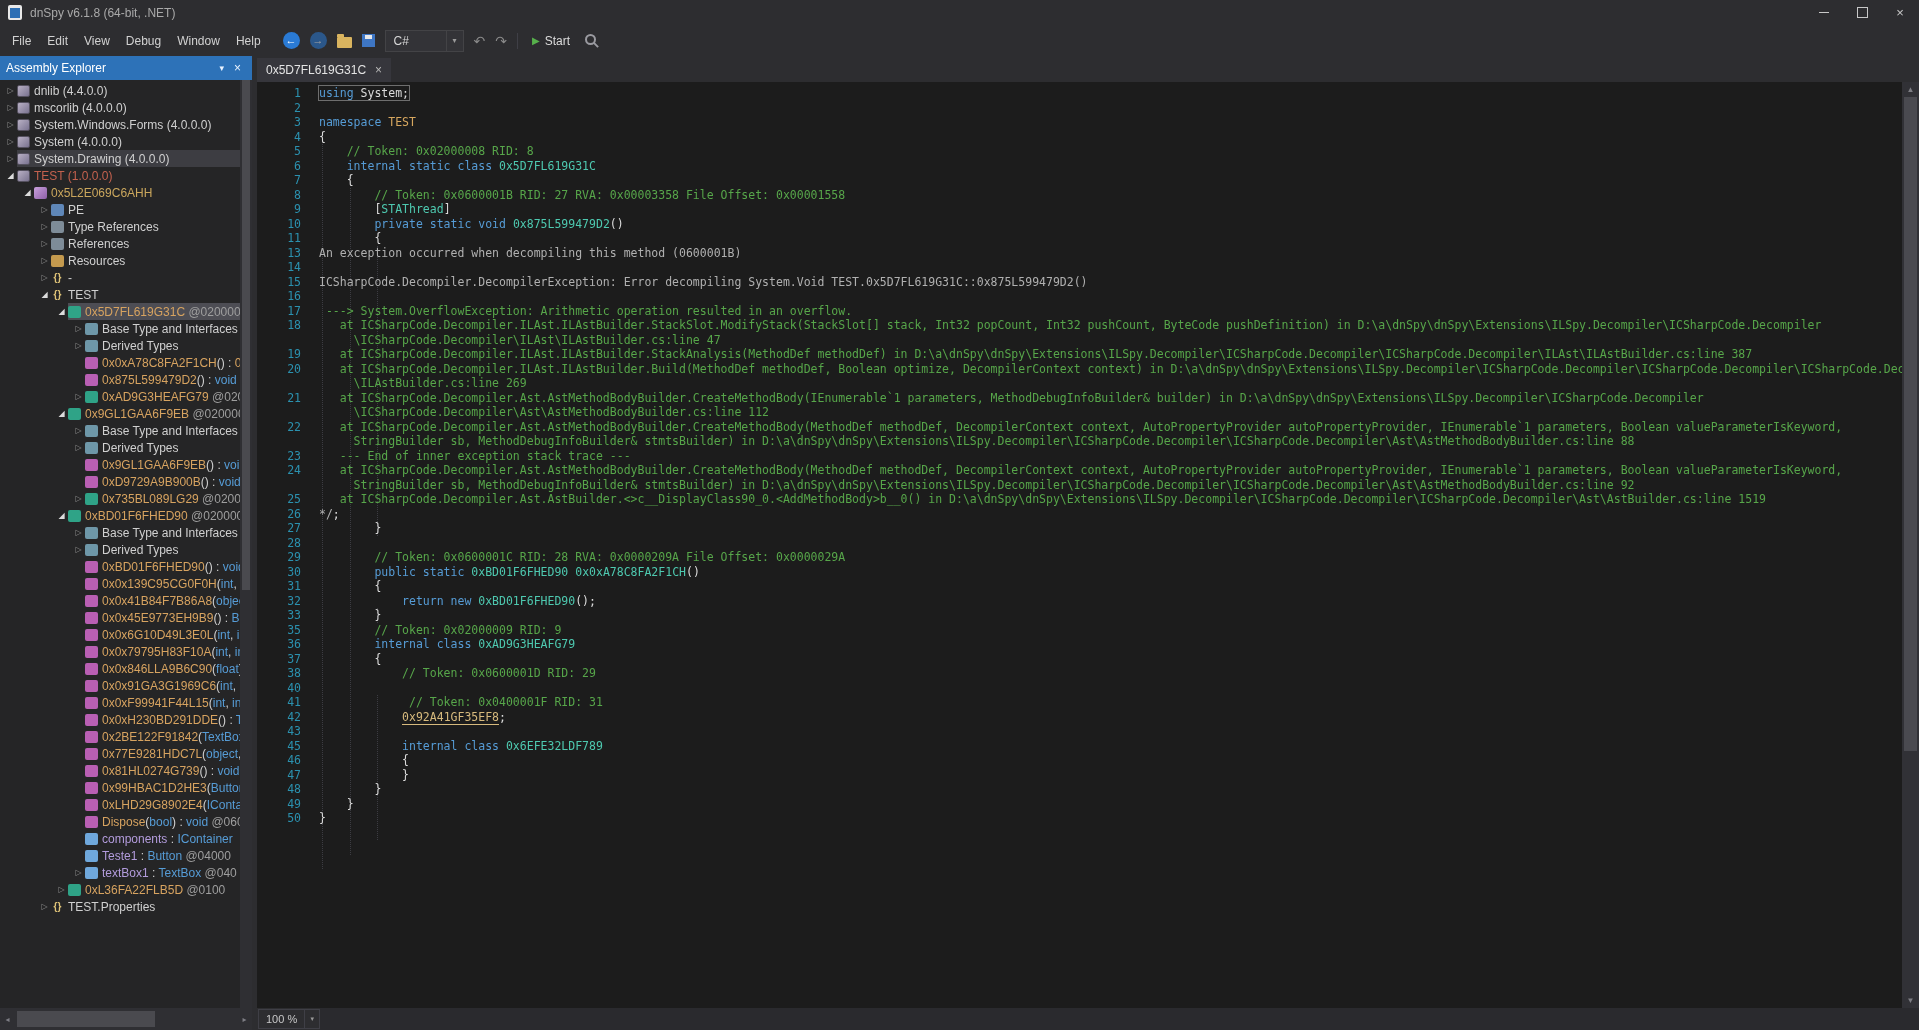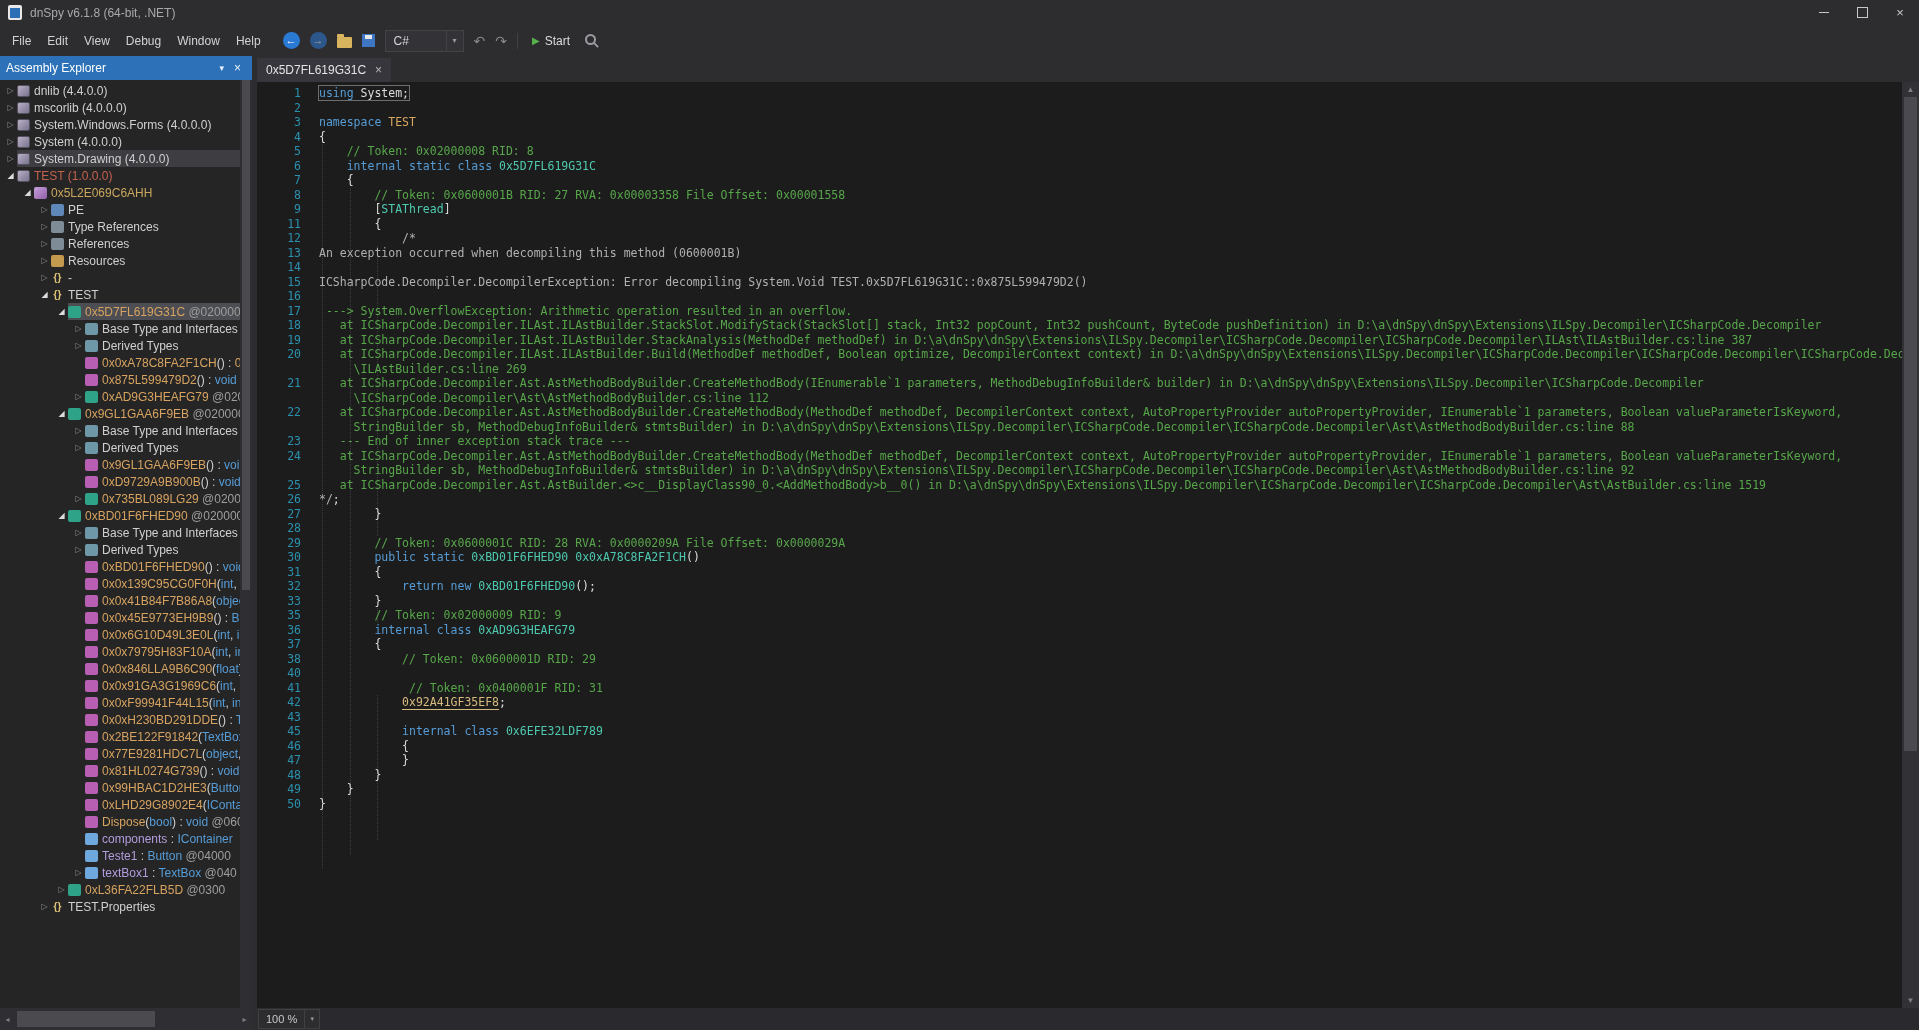--- a/index.html
+++ b/index.html
@@ -513,21 +513,21 @@
               <span class="expander">▷</span>
               <span class="row-inner">
                 <span class="ticon ticon-field"></span>
                 <span class="tlabel"><span class="tc-v">textBox1</span><span class="tc-w"> : </span><span class="tc-b">TextBox</span><span class="tc-g"> @040</span></span>
               </span>
             </div>
             <div class="tree-row" style="padding-left: 55px;">
               <span class="expander">▷</span>
               <span class="row-inner">
                 <span class="ticon ticon-class"></span>
-                <span class="tlabel"><span class="tc-o">0xL36FA22FLB5D</span><span class="tc-g"> @0300</span></span>
+                <span class="tlabel"><span class="tc-o">0xL36FA22FLB5D</span><span class="tc-g"> @0100</span></span>
               </span>
             </div>
             <div class="tree-row" style="padding-left: 38px;">
               <span class="expander">▷</span>
               <span class="row-inner">
                 <span class="ticon ticon-ns">{}</span>
                 <span class="tlabel"><span class="tc-w">TEST.Properties</span></span>
               </span>
             </div>
           </div>
@@ -583,28 +583,28 @@
             </div>
             <div class="code-row">
               <span class="ln">8</span>
               <span class="cd"><span class="cc-c">        // Token: 0x0600001B RID: 27 RVA: 0x00003358 File Offset: 0x00001558</span></span>
             </div>
             <div class="code-row">
               <span class="ln">9</span>
               <span class="cd"><span class="cc-w">        [</span><span class="cc-t">STAThread</span><span class="cc-w">]</span></span>
             </div>
             <div class="code-row">
+              <span class="ln">10</span>
+              <span class="cd"><span class="cc-k">        private static void </span><span class="cc-t">0x875L599479D2</span><span class="cc-w">()</span></span>
+            </div>
+            <div class="code-row">
               <span class="ln">11</span>
               <span class="cd"><span class="cc-w">        {</span></span>
             </div>
             <div class="code-row">
-              <span class="ln">12</span>
-              <span class="cd"><span class="cc-g">            /*</span></span>
-            </div>
-            <div class="code-row">
               <span class="ln">13</span>
               <span class="cd"><span class="cc-g">An exception occurred when decompiling this method (0600001B)</span></span>
             </div>
             <div class="code-row">
               <span class="ln">14</span>
               <span class="cd"></span>
             </div>
             <div class="code-row">
               <span class="ln">15</span>
               <span class="cd"><span class="cc-g">ICSharpCode.Decompiler.DecompilerException: Error decompiling System.Void TEST.0x5D7FL619G31C::0x875L599479D2()</span></span>
@@ -613,20 +613,24 @@
               <span class="ln">16</span>
               <span class="cd"></span>
             </div>
             <div class="code-row">
               <span class="ln">17</span>
               <span class="cd"><span class="cc-c"> ---&gt; System.OverflowException: Arithmetic operation resulted in an overflow.</span></span>
             </div>
             <div class="code-row">
               <span class="ln">18</span>
               <span class="cd"><span class="cc-c">   at ICSharpCode.Decompiler.ILAst.ILAstBuilder.StackSlot.ModifyStack(StackSlot[] stack, Int32 popCount, Int32 pushCount, ByteCode pushDefinition) in D:\a\dnSpy\dnSpy\Extensions\ILSpy.Decompiler\ICSharpCode.Decompiler</span></span>
+            </div>
+            <div class="code-row">
+              <span class="ln"></span>
+              <span class="cd"><span class="cc-c">     \ICSharpCode.Decompiler\ILAst\ILAstBuilder.cs:line 47</span></span>
             </div>
             <div class="code-row">
               <span class="ln">19</span>
               <span class="cd"><span class="cc-c">   at ICSharpCode.Decompiler.ILAst.ILAstBuilder.StackAnalysis(MethodDef methodDef) in D:\a\dnSpy\dnSpy\Extensions\ILSpy.Decompiler\ICSharpCode.Decompiler\ICSharpCode.Decompiler\ILAst\ILAstBuilder.cs:line 387</span></span>
             </div>
             <div class="code-row">
               <span class="ln">20</span>
               <span class="cd"><span class="cc-c">   at ICSharpCode.Decompiler.ILAst.ILAstBuilder.Build(MethodDef methodDef, Boolean optimize, DecompilerContext context) in D:\a\dnSpy\dnSpy\Extensions\ILSpy.Decompiler\ICSharpCode.Decompiler\ICSharpCode.Decompiler\ICSharpCode.Decompiler\ILAst</span></span>
             </div>
             <div class="code-row">

